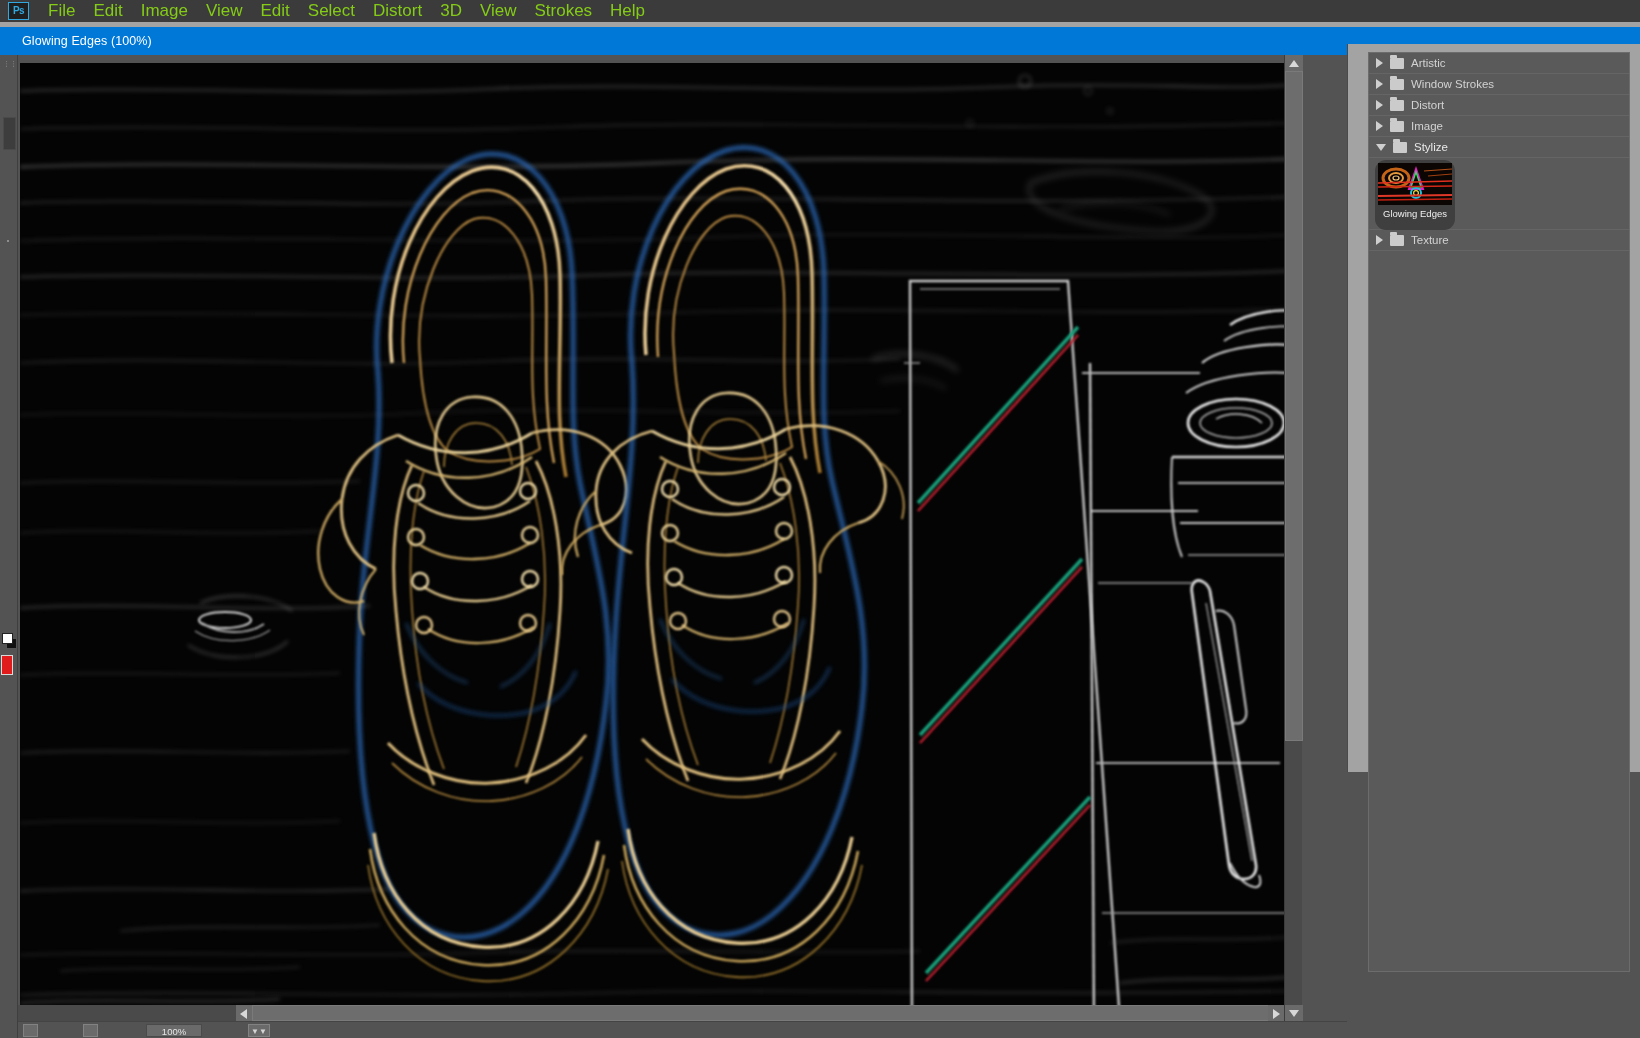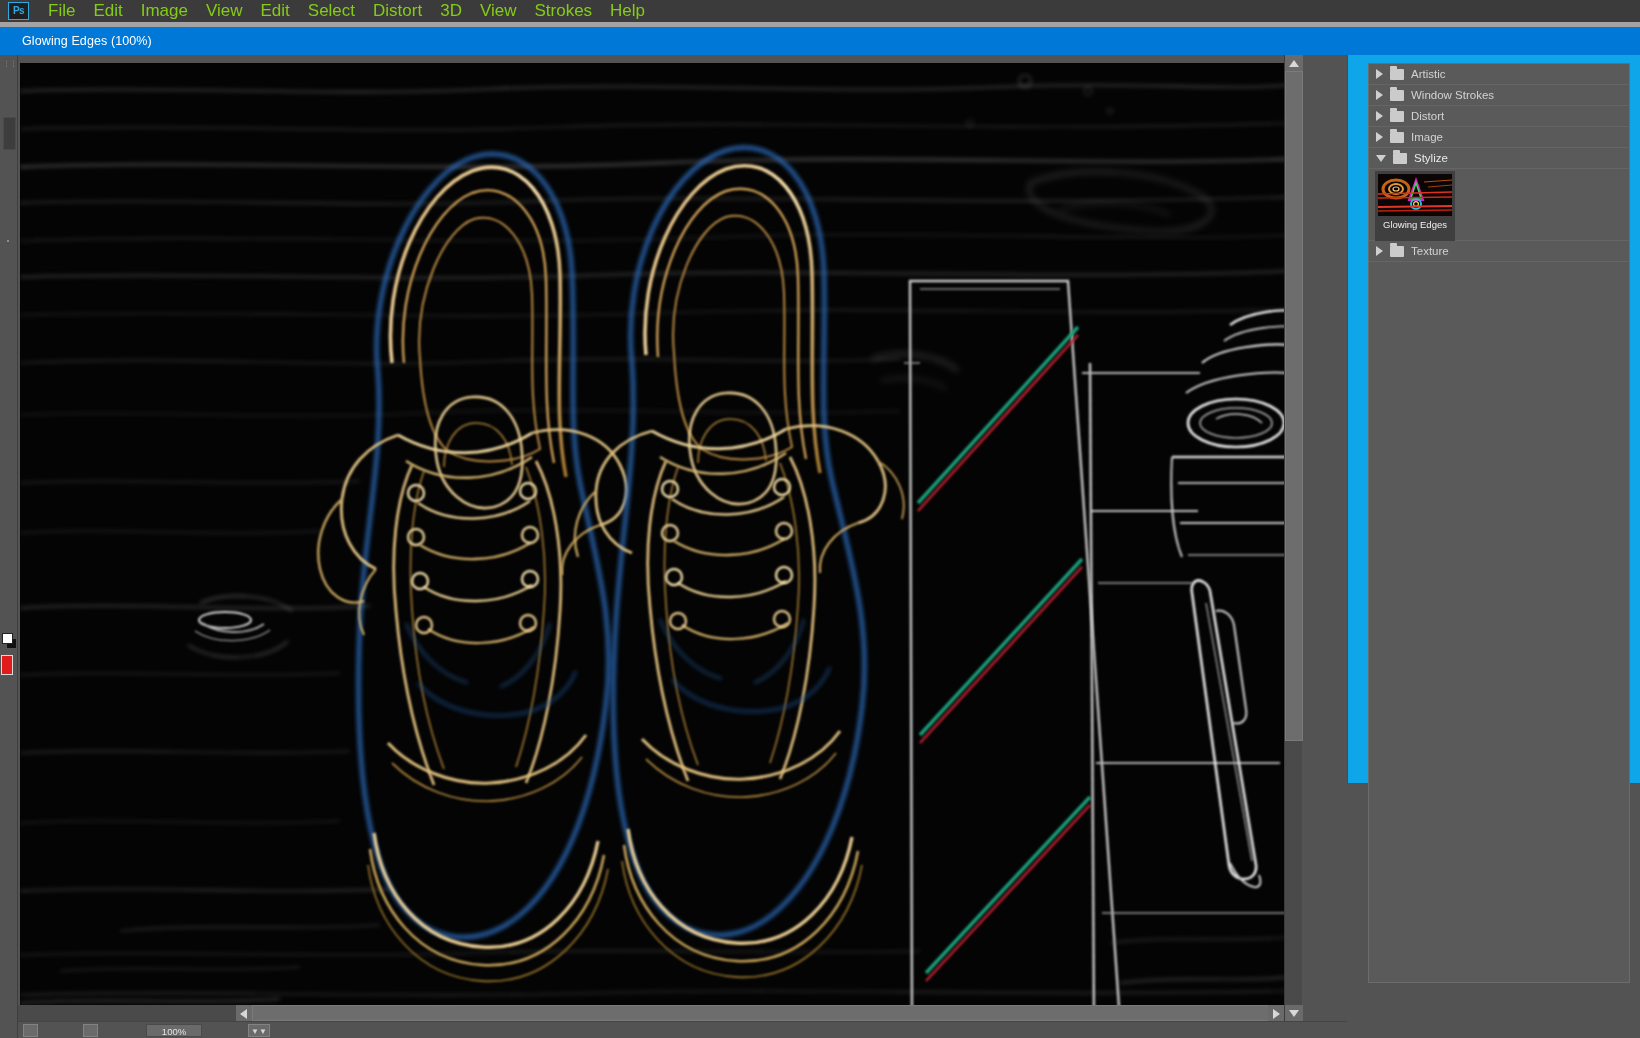--- a/index.html
+++ b/index.html
@@ -86,22 +86,22 @@
   }
   .sb-arrow.up i { border-bottom:7px solid #d8d8d8; }
   .sb-arrow.down i { border-top:7px solid #d8d8d8; }
   #v-thumb {
     position:absolute; left:0; top:16px; width:18px; height:670px;
     background:#6d6d6d; border:1px solid #7a7a7a;
   }
 
   
   #rightpanel {
-    position:absolute; left:1347px; top:55px; width:293px; height:728px;
-    background:#0ea5e9; border-left:1px solid #4a4a4a;
+    position:absolute; left:1347px; top:44px; width:293px; height:728px;
+    background:#a3a3a3; border-left:1px solid #4a4a4a;
   }
   #filterlist {
     position:absolute; left:20px; top:8px; width:262px; height:920px;
     background:#5a5a5a; border:1px solid #6c6c6c;
   }
   .cat-row {
     position:relative; height:21px; display:flex; align-items:center;
     border-bottom:1px solid #656565; padding-left:5px;
   }
   .tri {
@@ -124,21 +124,21 @@
     background:#cbcbcb; border-radius:1px 1px 0 0;
   }
   .cat-label { font-size:11.5px; color:#d2d2d2; }
   .cat-label.bold { font-weight:normal; color:#e8e8e8; }
 
   .thumb-area {
     background:#5a5a5a; border-bottom:1px solid #656565;
     padding:2px 0 2px 6px; height:72px;
   }
   .thumb-cell {
-    width:80px; height:70px; background:#3f3f3f; padding:3px 3px 17px 3px;
+    width:80px; height:70px; background:#3f3f3f; padding:3px 3px 17px 3px;border-radius:11px;
   }
   .thumb-img {
     width:74px; height:42px; position:relative; overflow:hidden;
     background:#100705;
   }
   .thumb-caption {
     font-size:9.5px; color:#efefef; text-align:center; margin-top:3px;
     line-height:11px;
   }
 

